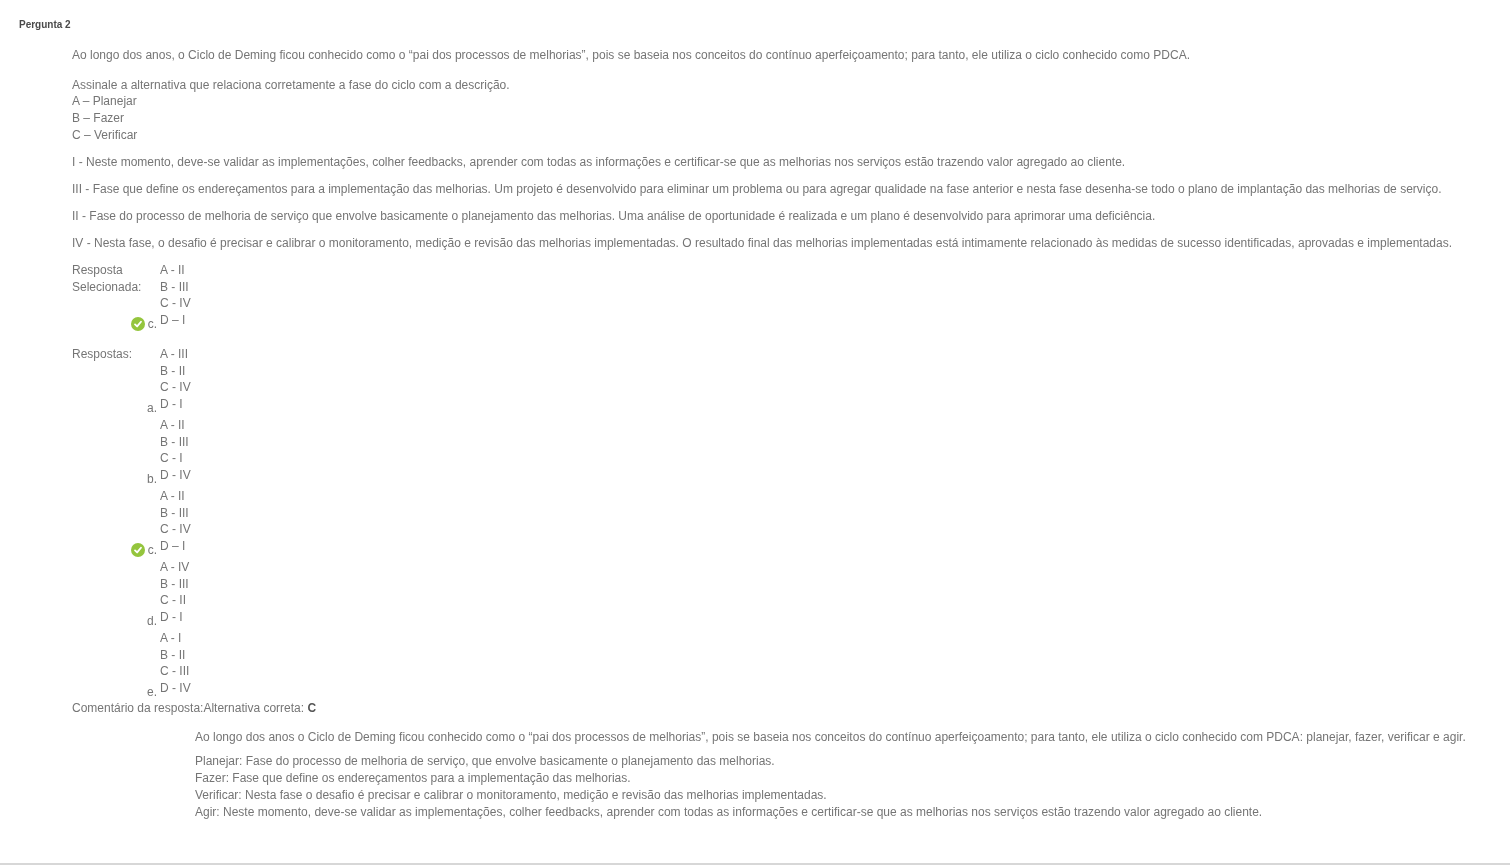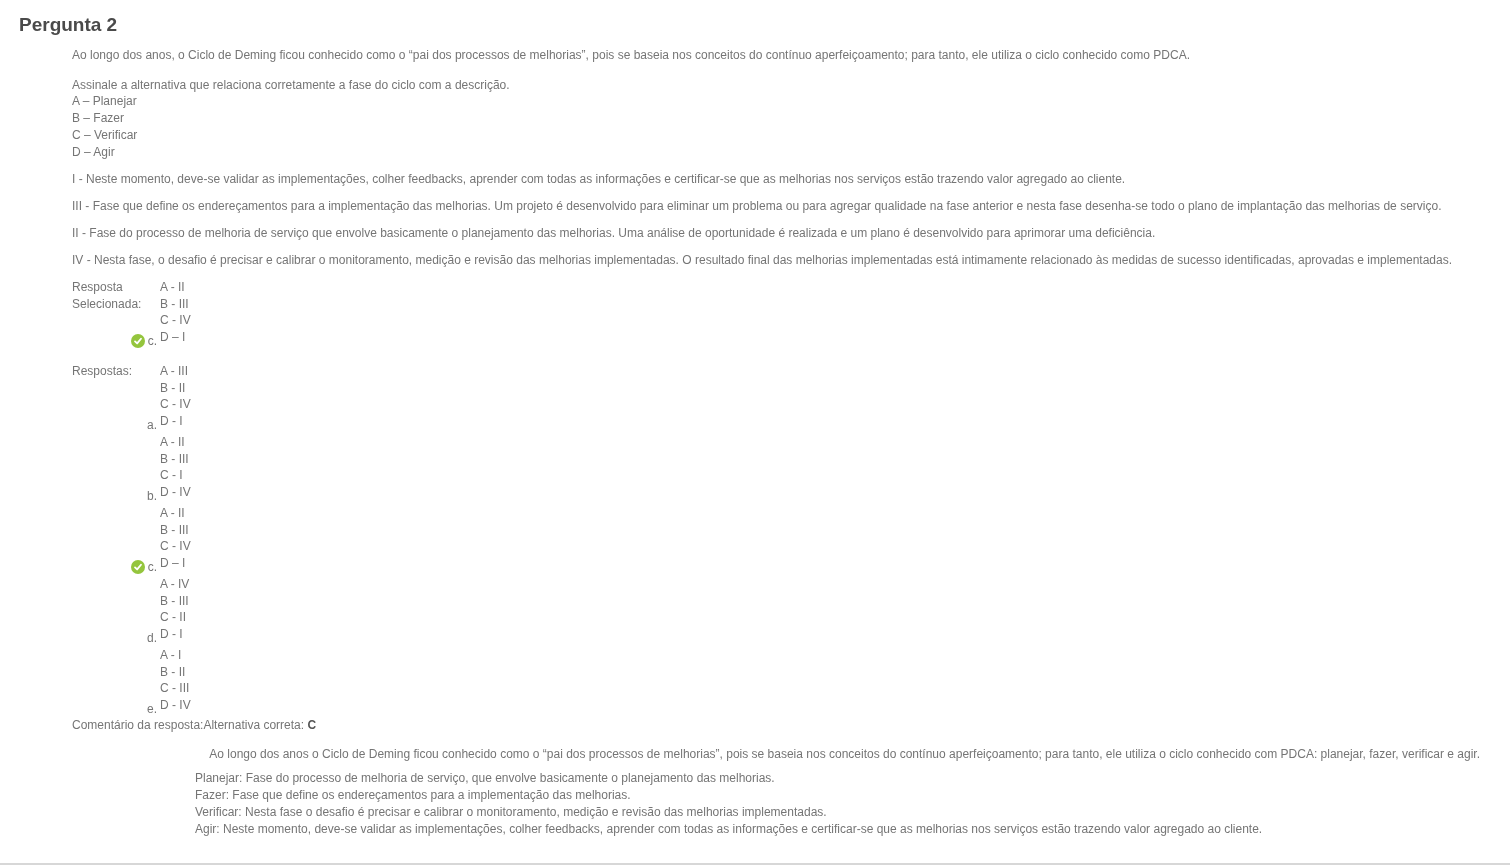--- a/index.html
+++ b/index.html
@@ -10,21 +10,21 @@
     position: relative;
     width: 1510px;
     height: 867px;
     background: #ffffff;
     overflow: hidden;
   }
 
   .q-title {
     margin: 0;
     padding: 17px 0 0 19px;
-    font-size: 19px;
+    font-size: 10px;
     line-height: 16px;
     font-weight: bold;
     color: #4a4a4a;
   }
 
   .content {
     margin: 0 30px 0 72px;
     font-size: 12px;
     line-height: 16px;
   }
@@ -65,21 +65,21 @@
   .letter { font-size: 12px; color: #757575; }
   .check-icon { width: 14px; height: 14px; display: inline-block; }
   .check-icon svg { display: block; }
 
   .respostas-row { margin-top: 18px; }
 
   .feedback-line { margin-top: 4px; line-height: 16px; }
   .feedback-line b { color: #555555; }
 
   .feedback-body { margin-left: 123px; }
-  .feedback-para { margin: 13px 0 0 0; line-height: 16px; text-align: right; }
+  .feedback-para { margin: 13px 0 0 0; line-height: 16px; }
   .feedback-lines { margin-top: 8px; }
   .feedback-item { line-height: 17px; }
 
   .bottom-divider {
     position: absolute;
     left: 0; right: 0;
     bottom: 2px;
     height: 2px;
     background: #d7d7d7;
   }
@@ -93,21 +93,20 @@
 
   <div class="content">
 
     <p class="para">Ao longo dos anos, o Ciclo de Deming ficou conhecido como o “pai dos processos de melhorias”, pois se baseia nos conceitos do contínuo aperfeiçoamento; para tanto, ele utiliza o ciclo conhecido como PDCA.</p>
     <p class="para">Assinale a alternativa que relaciona corretamente a fase do ciclo com a descrição.</p>
 
     <div class="phases" id="phases">
         <div class="phase-line">A – Planejar</div>
         <div class="phase-line">B – Fazer</div>
         <div class="phase-line">C – Verificar</div>
-        <div class="phase-line">D – Agir</div>
       </div>
 
     <div class="descriptions" id="descriptions">
         <p class="desc-para">I - Neste momento, deve-se validar as implementações, colher feedbacks, aprender com todas as informações e certificar-se que as melhorias nos serviços estão trazendo valor agregado ao cliente.</p>
         <p class="desc-para">III - Fase que define os endereçamentos para a implementação das melhorias. Um projeto é desenvolvido para eliminar um problema ou para agregar qualidade na fase anterior e nesta fase desenha-se todo o plano de implantação das melhorias de serviço.</p>
         <p class="desc-para">II - Fase do processo de melhoria de serviço que envolve basicamente o planejamento das melhorias. Uma análise de oportunidade é realizada e um plano é desenvolvido para aprimorar uma deficiência.</p>
         <p class="desc-para">IV - Nesta fase, o desafio é precisar e calibrar o monitoramento, medição e revisão das melhorias implementadas. O resultado final das melhorias implementadas está intimamente relacionado às medidas de sucesso identificadas, aprovadas e implementadas.</p>
       </div>
 
     <div class="answer-section">

